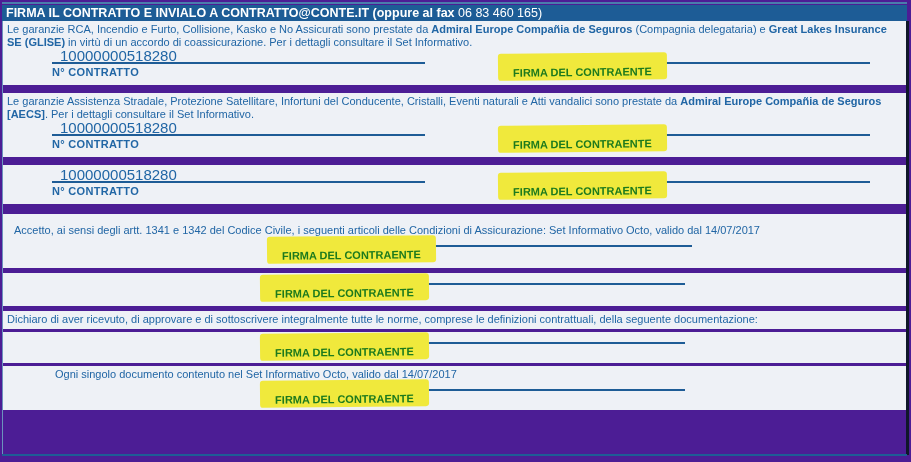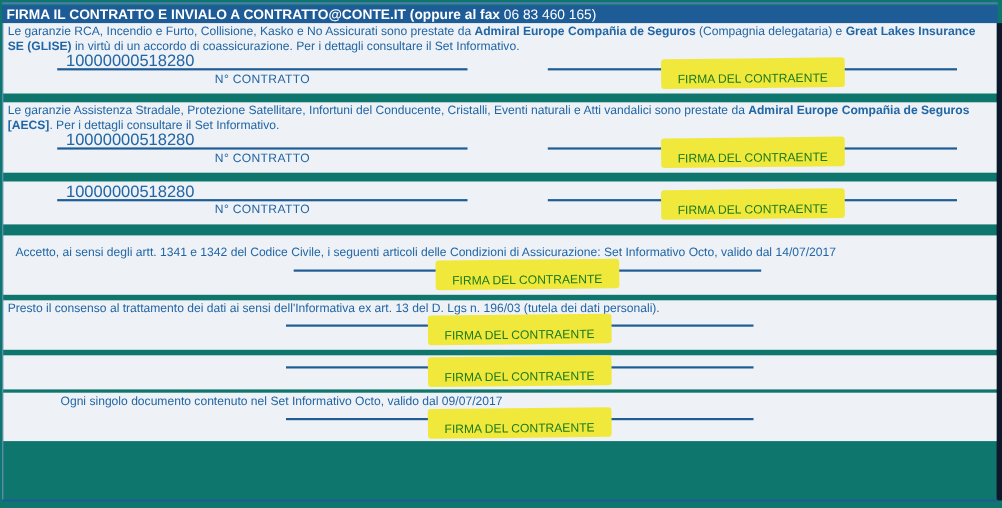--- a/index.html
+++ b/index.html
@@ -1,33 +1,33 @@
 <!DOCTYPE html>
 <html><head>
 <meta charset="utf-8">
 <style>
   html,body { margin:0; padding:0; background:#ffffff; }
   body { width:911px; height:462px; font-family:"Liberation Sans", sans-serif; }
-  .page { position:relative; width:911px; height:462px; overflow:hidden; background:#0f766e; }
+  .page { position:relative; width:911px; height:462px; overflow:hidden; background:#4c1d95; }
   .top-rule { position:absolute; top:2px; left:2px; width:905px; height:2px; background:#4a7dac; }
   .header-bar { position:absolute; top:5px; left:2px; width:901px; height:16px; background:#1d5c96;
     color:#ffffff; font-size:12.5px; line-height:16px; padding-left:4px; white-space:nowrap; overflow:hidden; }
   .hb { font-weight:bold; }
   .doc { position:absolute; top:21px; left:2px; width:903px; bottom:7px;
-    border-left:1px solid #6b93bd; border-right:6px solid #0f172a; }
+    border-left:1px solid #6b93bd; border-right:3px solid #0f172a; }
   .band { background:#eef1f6; margin-bottom:8px; padding:2px 4px 4px; }
   .para { margin:0; font-size:11px; line-height:12.5px; color:#2166a5; }
   .para b { font-weight:bold; }
   .indent { padding-left:48px; }
   .sig-row { display:flex; align-items:flex-end; margin-top:1px; }
   .sig-block.left  { width:373px; margin-left:45px; }
   .sig-block.right { width:372px; margin-left:73px; }
   .sig-value { font-size:15px; color:#2166a5; padding-left:8px; height:13px; line-height:13px; }
   .sig-line { border-top:2px solid #1e5c96; }
-  .sig-caption { height:17px; text-align:center; font-size:11px; font-weight:normal;
+  .sig-caption { height:17px; font-size:11px; font-weight:bold;
     padding-top:2px; box-sizing:border-box; overflow:visible; }
   .cap-blue { color:#2166a5; letter-spacing:0.3px; }
   .hl { display:inline-block; position:relative; background:#f0e93c; color:#1d7a1d;
     margin-top:-13px; padding:13px 15px 2px; border-radius:3px; line-height:12px;
     transform:rotate(-0.6deg); }
   .sig-center { margin-left:253px; width:425px; margin-top:8px; }
   .pad-top-big { padding-top:10px;padding-left:11px; }
   .s3 { margin-bottom:10px; }
   .s4, .s5 { margin-bottom:5px; }
   .s6a, .s6b { margin-bottom:3px; }
@@ -94,37 +94,39 @@
 
     <section class="band s4 pad-top-big">
       <p class="para">Accetto, ai sensi degli artt. 1341 e 1342 del Codice Civile, i seguenti articoli delle Condizioni di Assicurazione: Set Informativo Octo, valido dal 14/07/2017</p>
       <div class="sig-center">
         <div class="sig-line"></div>
         <div class="sig-caption"><span class="hl">FIRMA DEL CONTRAENTE</span></div>
       </div>
     </section>
 
     <section class="band s5">
-      <p class="para">Presto il consenso al trattamento dei dati ai sensi dell'Informativa ex art. 13 del D. Lgs n. 196/03 (tutela dei dati personali).</p>
       <div class="sig-center">
         <div class="sig-line"></div>
         <div class="sig-caption"><span class="hl">FIRMA DEL CONTRAENTE</span></div>
       </div>
     </section>
 
+    <section class="band s6a">
+      <p class="para">Dichiaro di aver ricevuto, di approvare e di sottoscrivere integralmente tutte le norme, comprese le definizioni contrattuali, della seguente documentazione:</p>
+    </section>
 
     <section class="band s6b">
       <div class="sig-center">
         <div class="sig-line"></div>
         <div class="sig-caption"><span class="hl">FIRMA DEL CONTRAENTE</span></div>
       </div>
     </section>
 
     <section class="band s6c">
-      <p class="para indent">Ogni singolo documento contenuto nel Set Informativo Octo, valido dal 09/07/2017</p>
+      <p class="para indent">Ogni singolo documento contenuto nel Set Informativo Octo, valido dal 14/07/2017</p>
       <div class="sig-center">
         <div class="sig-line"></div>
         <div class="sig-caption"><span class="hl">FIRMA DEL CONTRAENTE</span></div>
       </div>
     </section>
 
   </div>
 
   <div class="bottom-rule"></div>
 </div>

